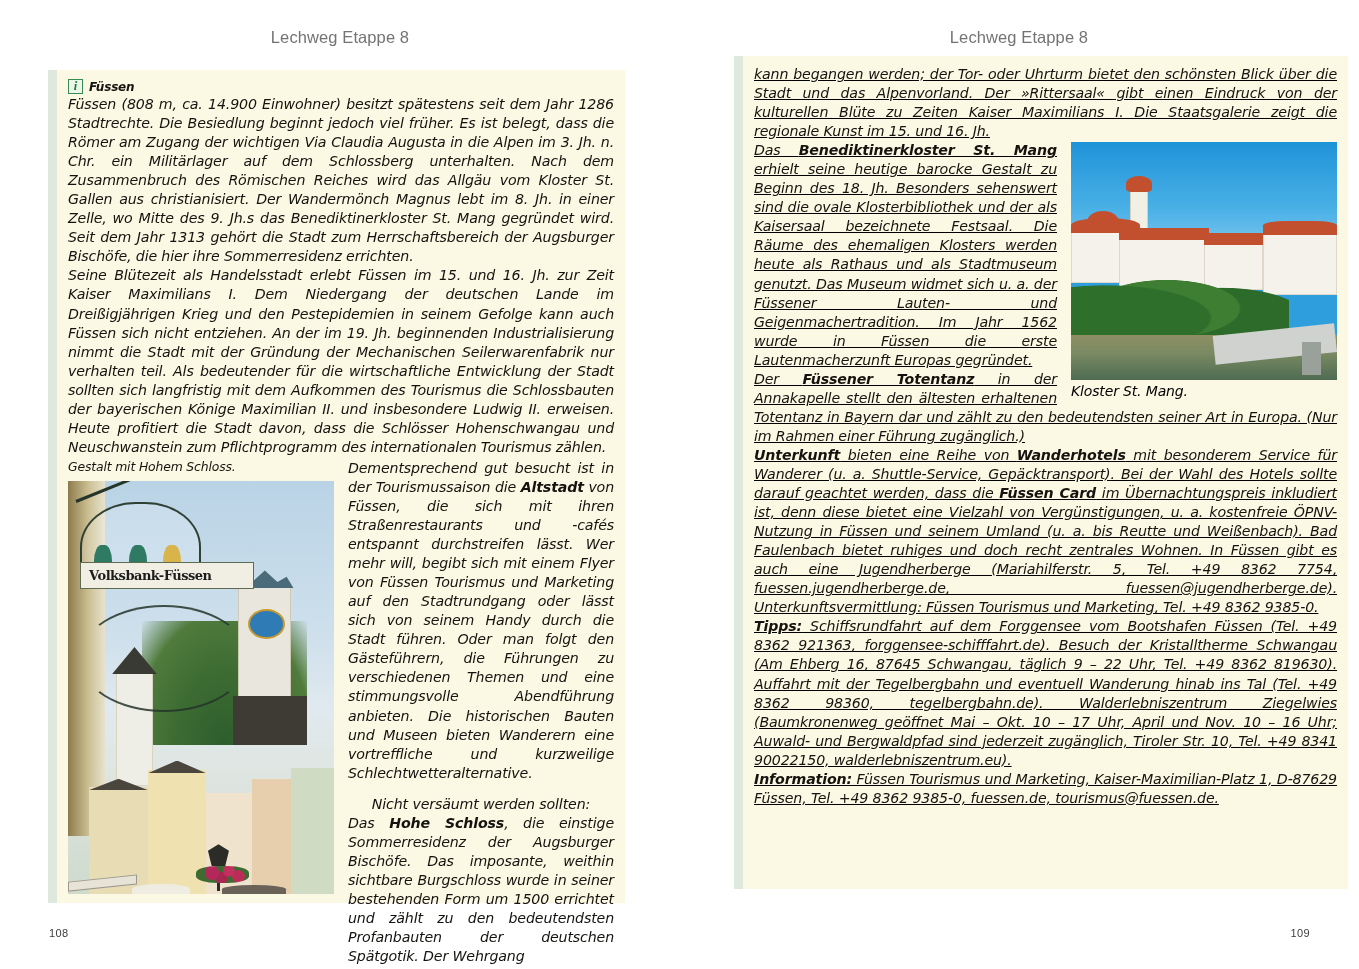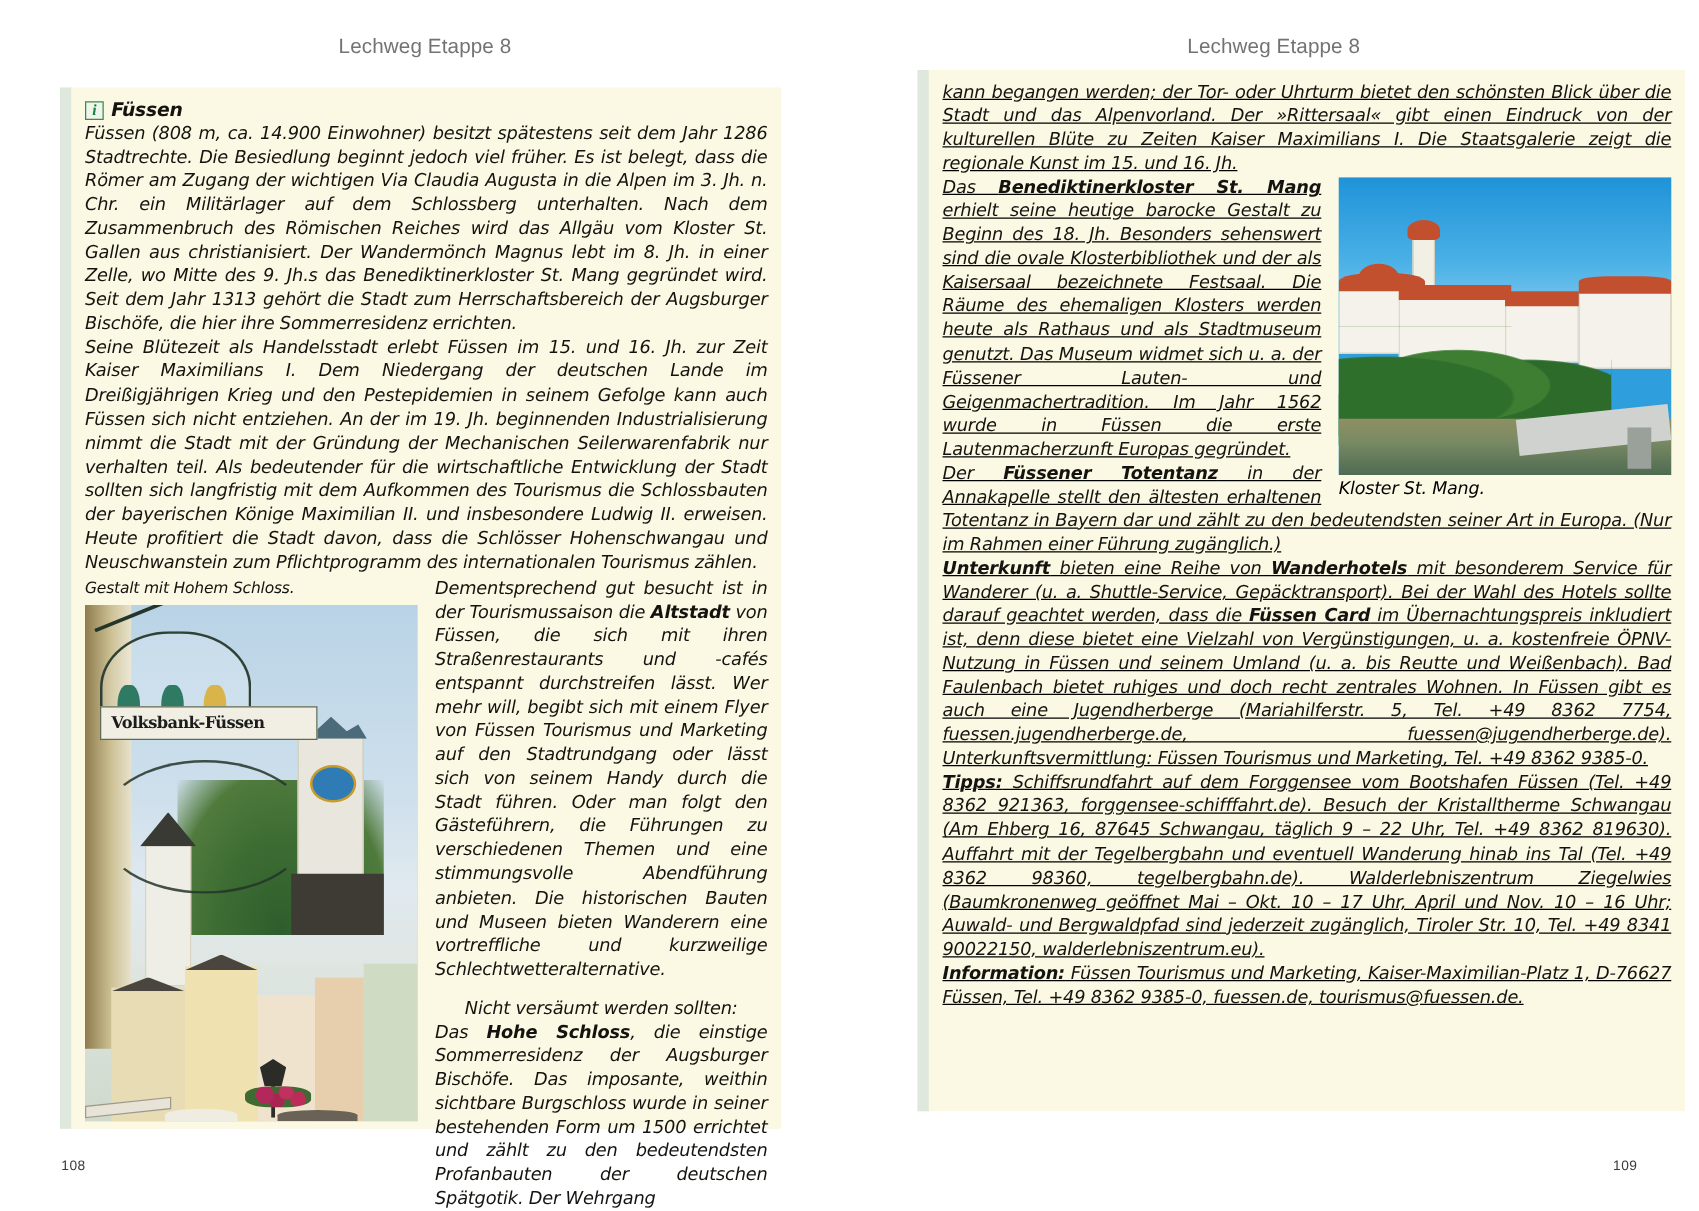--- a/index.html
+++ b/index.html
@@ -98,21 +98,21 @@
     font-weight: 700;
     font-size: 12.5px;
     line-height: 13px;
     text-align: center;
     flex: 0 0 auto;
   }
   .box-heading .title {
     font-family: "DejaVu Sans", sans-serif;
     font-style: italic;
     font-weight: 700;
-    font-size: 15px;
+    font-size: 12px;
     color: #15130f;
     letter-spacing: -0.2px;
   }
 
   
   .twocol {
     display: flex;
     gap: 14px;
     margin-top: 2px;
   }
@@ -432,21 +432,21 @@
       <p class="bodytext">
         <b>Unterkunft</b><span> bieten eine Reihe von </span><b>Wanderhotels</b><span> mit besonderem Service für Wanderer (u. a. Shuttle-Service, Gepäcktransport). Bei der Wahl des Hotels sollte darauf geachtet werden, dass die </span><b>Füssen Card</b><span> im Übernachtungspreis inkludiert ist, denn diese bietet eine Vielzahl von Vergünstigungen, u. a. kostenfreie ÖPNV-Nutzung in Füssen und seinem Umland (u. a. bis Reutte und Weißenbach). Bad Faulenbach bietet ruhiges und doch recht zentrales Wohnen. In Füssen gibt es auch eine Jugendherberge (Mariahilferstr. 5, Tel. +49 8362 7754, fuessen.jugendherberge.de, fuessen@jugendherberge.de). Unterkunftsvermittlung: Füssen Tourismus und Marketing, Tel. +49 8362 9385-0.</span>
       </p>
 
       <p class="bodytext">
         <b>Tipps:</b><span> Schiffsrundfahrt auf dem Forggensee vom Bootshafen Füssen (Tel. +49 8362 921363, forggensee-schifffahrt.de). Besuch der Kristalltherme Schwangau (Am Ehberg 16, 87645 Schwangau, täglich 9 – 22 Uhr, Tel. +49 8362 819630). Auffahrt mit der Tegelbergbahn und eventuell Wanderung hinab ins Tal (Tel. +49 8362 98360, tegelbergbahn.de). Walderlebniszentrum Ziegelwies (Baumkronenweg geöffnet Mai – Okt. 10 – 17 Uhr, April und Nov. 10 – 16 Uhr; Auwald- und Bergwaldpfad sind jederzeit zugänglich, Tiroler Str. 10, Tel. +49 8341 90022150, walderlebniszentrum.eu).</span>
       </p>
 
 
       <p class="bodytext">
-        <b>Information:</b><span> Füssen Tourismus und Marketing, Kaiser-Maximilian-Platz 1, D-76627 Füssen, Tel. +49 8362 9385-0, fuessen.de, tourismus@fuessen.de.</span>
+        <b>Information:</b><span> Füssen Tourismus und Marketing, Kaiser-Maximilian-Platz 1, D-87629 Füssen, Tel. +49 8362 9385-0, fuessen.de, tourismus@fuessen.de.</span>
       </p>
 
     </div>
   </div>
 
   <div class="folio left">108</div>
   <div class="folio right">109</div>
 
 </div>
 

